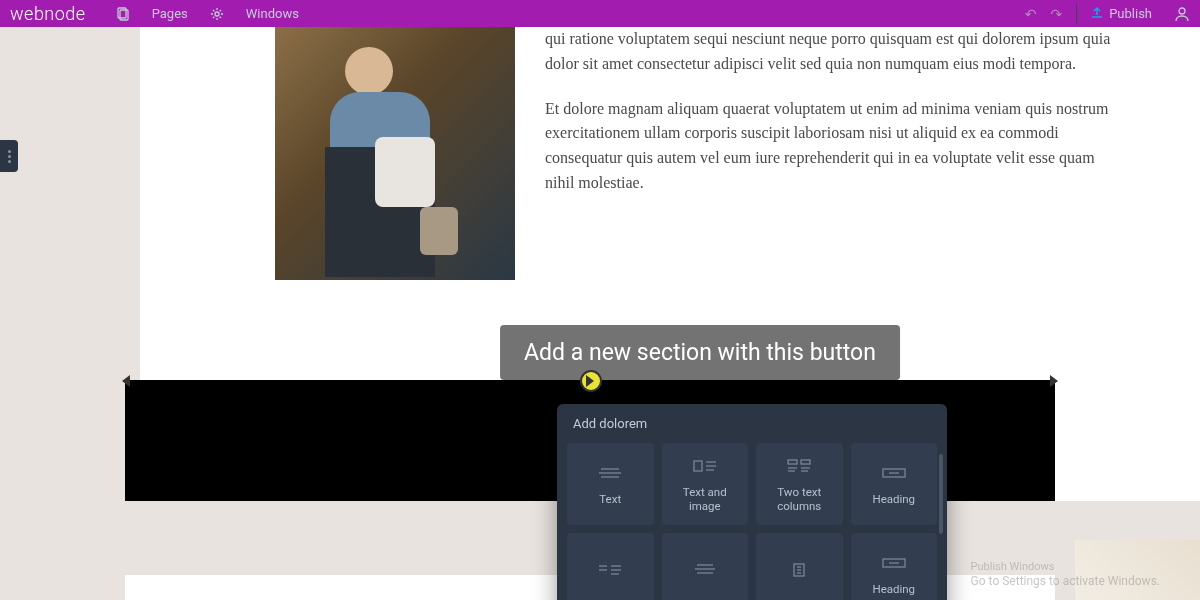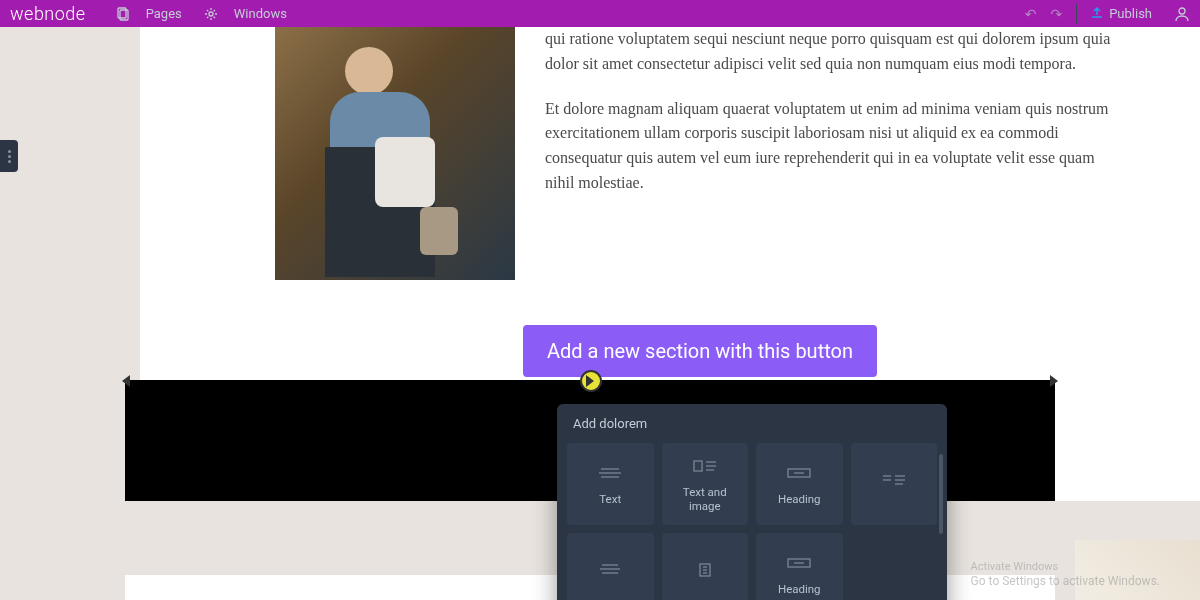--- a/index.html
+++ b/index.html
@@ -1,20 +1,20 @@
 <!DOCTYPE html>
 <html><head>
 <meta charset="utf-8">
 <style>
 * { margin: 0; padding: 0; box-sizing: border-box; }
 body { font-family: -apple-system, BlinkMacSystemFont, "Segoe UI", Roboto, sans-serif; background: #e8e3de; width: 1200px; height: 600px; overflow: hidden; position: relative; }
 
 .topbar { background: #a21caf; height: 27px; display: flex; align-items: center; padding: 0 10px; color: #c5ccd6; font-size: 13px; }
 .logo { color: #fff; font-size: 18px; font-weight: 300; letter-spacing: 0.5px; margin-right: 30px; }
-.nav-item { display: flex; align-items: center; gap: 16px; margin-right: 22px; cursor: pointer; }
+.nav-item { display: flex; align-items: center; gap: 22px; margin-right: 22px; cursor: pointer; }
 .nav-icon { width: 14px; height: 14px; display: inline-flex; align-items: center; justify-content: center; }
 .topbar-right { margin-left: auto; display: flex; align-items: center; gap: 14px; }
 .undo-icon, .redo-icon { cursor: pointer; opacity: 0.6; font-size: 14px; }
 .divider { width: 1px; height: 20px; background: #3a4556; }
 .publish { display: flex; align-items: flex-start; gap: 6px; cursor: pointer; }
 .user-icon { width: 16px; height: 16px; cursor: pointer; margin-left: 8px; }
 
 .left-tab { position: absolute; left: 0; top: 140px; width: 18px; height: 32px; background: #2b3544; border-radius: 0 4px 4px 0; display: flex; align-items: center; justify-content: center; cursor: pointer; }
 .left-tab-dots { display: flex; flex-direction: column; gap: 2px; }
 .left-tab-dots span { width: 3px; height: 3px; background: #8a93a0; border-radius: 50%; }
@@ -24,21 +24,21 @@
 .photo { width: 240px; height: 253px; background: linear-gradient(135deg, #8b6f47 0%, #5a4529 40%, #2a3845 100%); position: relative; flex-shrink: 0; overflow: hidden; }
 .photo::before { content: ""; position: absolute; top: 20px; left: 70px; width: 48px; height: 48px; border-radius: 50%; background: #d9b896; }
 .photo::after { content: ""; position: absolute; top: 65px; left: 55px; width: 100px; height: 110px; background: #6b8aa8; border-radius: 30px 30px 10px 10px; }
 .photo .apron { position: absolute; top: 120px; left: 50px; width: 110px; height: 130px; background: #2a3038; z-index: 2; }
 .photo .cup { position: absolute; top: 110px; left: 100px; width: 60px; height: 70px; background: #e8e4df; border-radius: 8px; z-index: 3; }
 .photo .cup2 { position: absolute; top: 180px; left: 145px; width: 38px; height: 48px; background: #a89985; border-radius: 6px; z-index: 3; }
 
 .text-col { flex: 1; font-family: Georgia, 'Times New Roman', serif; color: #4a4a4a; font-size: 16px; line-height: 1.55; }
 .text-col p { margin-bottom: 20px; }
 
-.cta-button { position: absolute; left: 50%; transform: translateX(-50%); top: 298px; background: #8b5cf6; color: #fff; border: none; padding: 14px 24px; font-size: 20px; border-radius: 4px; cursor: pointer; font-family: inherit; }
+.cta-button { position: absolute; left: 50%; transform: translateX(-50%); top: 298px; background: #737373; color: #fff; border: none; padding: 14px 24px; font-size: 23px; border-radius: 4px; cursor: pointer; font-family: inherit; }
 
 .separator-line { position: absolute; left: 125px; top: 380px; width: 930px; height: 2px; background: #000; }
 .sep-handle-l, .sep-handle-r { position: absolute; top: 375px; width: 0; height: 0; border-top: 6px solid transparent; border-bottom: 6px solid transparent; }
 .sep-handle-l { left: 122px; border-right: 8px solid #333; }
 .sep-handle-r { left: 1050px; border-left: 8px solid #333; }
 .add-circle { position: absolute; left: 580px; top: 370px; width: 22px; height: 22px; background: #e8e337; border: 2px solid #333; border-radius: 50%; cursor: pointer; z-index: 5; display: flex; align-items: center; justify-content: center; }
 .add-circle svg { width: 10px; height: 12px; }
 
 .black-strip { position: absolute; left: 125px; top: 382px; width: 930px; height: 119px; background: #000; }
 
@@ -151,20 +151,33 @@
             <line x1="14" y1="4" x2="24" y2="4"></line>
             <line x1="14" y1="8" x2="24" y2="8"></line>
             <line x1="14" y1="12" x2="22" y2="12"></line>
           </svg>
       </div>
       <div class="lbl">Text and image</div>
     </div>
     <div class="popover-item">
       <div class="ico">
         <svg width="26" height="16" fill="none" stroke="#7a8596" stroke-width="1.3">
+            <rect x="2" y="2" width="9" height="4"></rect>
+            <rect x="15" y="2" width="9" height="4"></rect>
+            <line x1="2" y1="10" x2="11" y2="10"></line>
+            <line x1="2" y1="13" x2="9" y2="13"></line>
+            <line x1="15" y1="10" x2="24" y2="10"></line>
+            <line x1="15" y1="13" x2="22" y2="13"></line>
+          </svg>
+      </div>
+      <div class="lbl">Two text columns</div>
+    </div>
+    <div class="popover-item">
+      <div class="ico">
+        <svg width="26" height="16" fill="none" stroke="#7a8596" stroke-width="1.3">
             <rect x="2" y="4" width="22" height="8"></rect>
             <line x1="8" y1="8" x2="18" y2="8"></line>
           </svg>
       </div>
       <div class="lbl">Heading</div>
     </div>
     <div class="popover-item">
       <div class="ico">
         <svg width="26" height="16" fill="none" stroke="#7a8596" stroke-width="1.3">
             <line x1="2" y1="4" x2="10" y2="4"></line>
@@ -206,15 +219,15 @@
       </div>
       <div class="lbl">Heading</div>
     </div>
   </div>
   <div class="popover-scrollbar"></div>
 </div>
 
 <div class="bottom-white"></div>
 <div class="map-corner"></div>
 <div class="watermark">
-  <div>Activate Windows</div>
+  <div>Publish Windows</div>
   <div style="font-size:12px">Go to Settings to activate Windows.</div>
 </div>
 
 </body></html>

